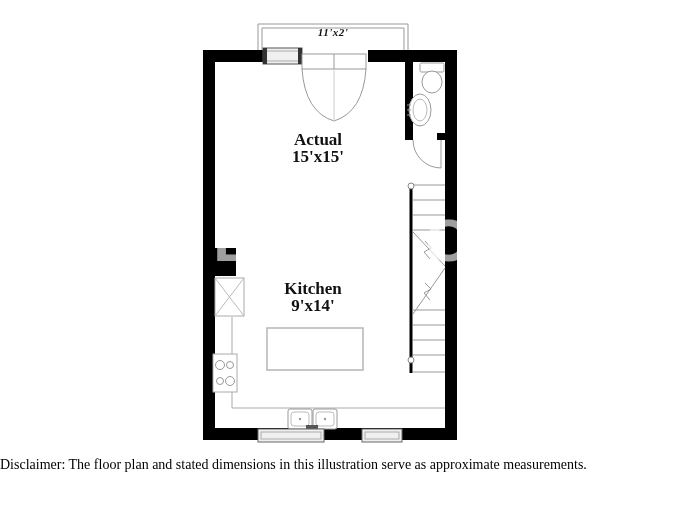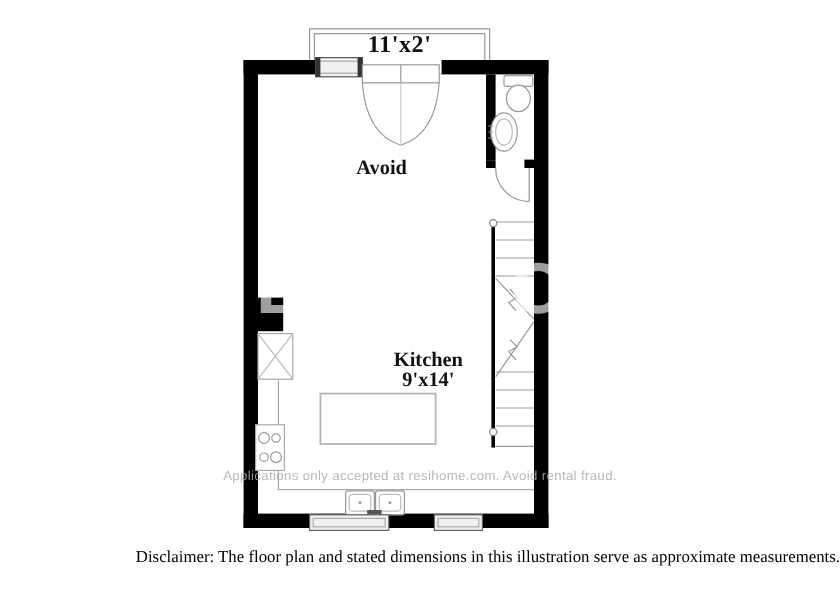--- a/index.html
+++ b/index.html
@@ -1,30 +1,30 @@
 <!DOCTYPE html>
 <html><head>
 <meta charset="utf-8">
 <style>
   html,body{margin:0;padding:0;background:#ffffff;}
   .canvas{position:relative;width:700px;height:509px;background:#fff;overflow:hidden;
           font-family:"Liberation Serif","DejaVu Serif",serif;}
   svg{position:absolute;left:0;top:0;}
   .lbl{position:absolute;text-align:center;color:#111;font-weight:bold;}
-  .balcony-lbl{left:258px;top:26px;width:150px;font-size:20px;letter-spacing:.5px;}
+  .balcony-lbl{left:258px;top:26px;width:150px;font-size:11px;letter-spacing:.5px;font-style:italic;}
   .living-lbl{left:248px;top:131px;width:140px;font-size:17px;line-height:17px;}
-  .kitchen-lbl{left:243px;top:291px;width:140px;font-size:17px;line-height:17px;margin-left:44px;}
+  .kitchen-lbl{left:243px;top:280px;width:140px;font-size:17px;line-height:17px;}
   .wm-brand{position:absolute;left:152px;top:206px;white-space:nowrap;
             font-family:"Liberation Sans","DejaVu Sans",sans-serif;
             font-weight:bold;font-size:60px;letter-spacing:18px;
             color:rgba(255,255,255,0.62);pointer-events:none;}
   .wm-fraud{position:absolute;left:0;top:391px;width:700px;text-align:center;
             font-family:"Liberation Sans","DejaVu Sans",sans-serif;
             font-size:11px;color:#ababab;opacity:.85;letter-spacing:.3px;}
-  .disclaimer{position:absolute;left:0;top:457px;width:700px;text-align:right;
+  .disclaimer{position:absolute;left:0;top:457px;width:700px;text-align:left;
               font-size:14px;line-height:16px;color:#000;}
 </style>
 </head>
 <body>
 
 <div class="canvas">
 
   <svg width="700" height="509" viewBox="0 0 700 509">
 
     <g stroke="#999" fill="none" stroke-width="1">
@@ -125,26 +125,26 @@
       <rect x="261" y="432" width="60" height="7" fill="none" stroke="#aaa"></rect>
     </g>
     <g>
       <rect x="362" y="429" width="40" height="13" fill="#f0f0f0" stroke="#666"></rect>
       <rect x="365" y="432" width="34" height="7" fill="none" stroke="#aaa"></rect>
     </g>
   </svg>
 
   <div class="wm-brand">RESIHOME</div>
 
-  <div class="wm-fraud">Applications only accepted at resihome.com. Avoid rental fraud.</div>
 
   <div class="lbl balcony-lbl">11'x2'</div>
 
   <div class="lbl living-lbl">
-    <div>Avoid</div>
+    <div>Actual</div>
+    <div>15'x15'</div>
   </div>
 
   <div class="lbl kitchen-lbl">
     <div>Kitchen</div>
     <div>9'x14'</div>
   </div>
 
   <div class="disclaimer">
     <div>Disclaimer: The floor plan and stated dimensions in this illustration serve as approximate measurements.</div>
   </div>

